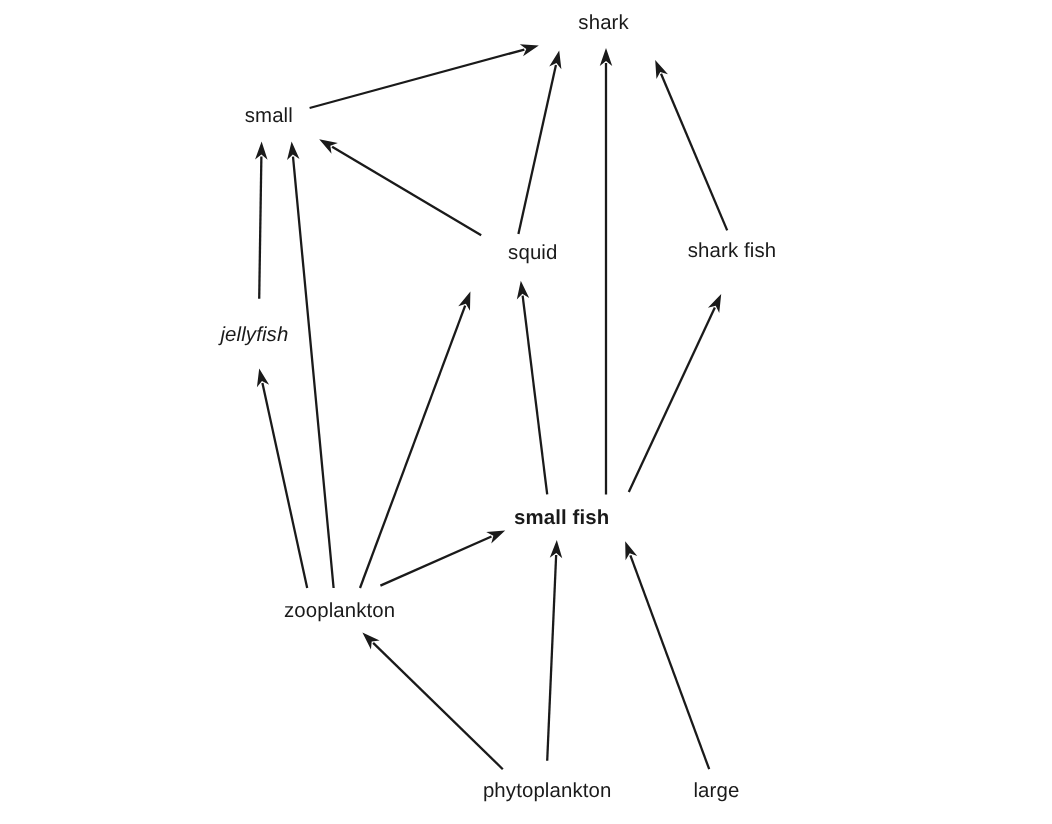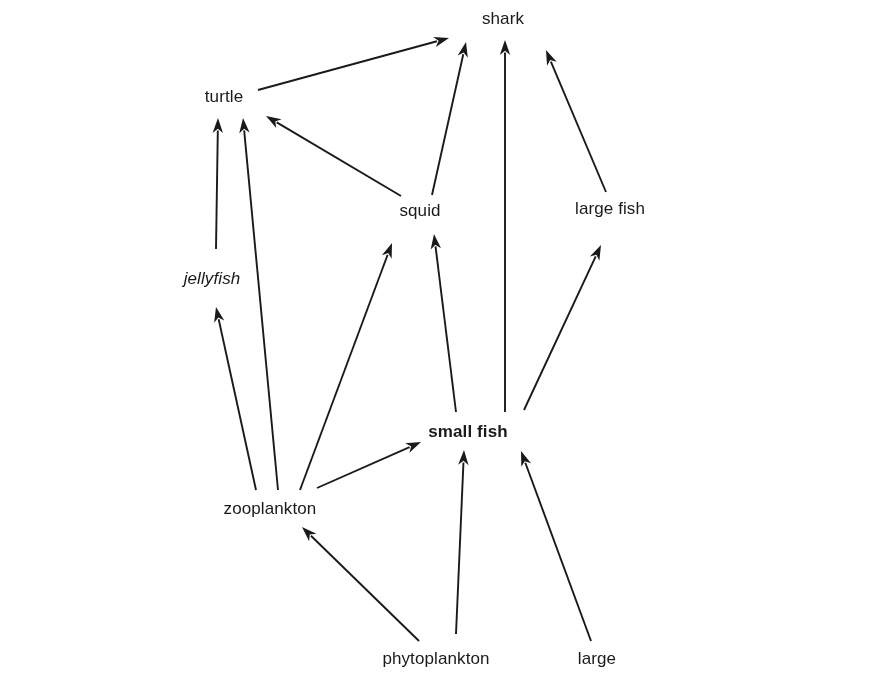--- a/index.html
+++ b/index.html
@@ -103,22 +103,22 @@
         <line class="edge-line" x1="456" y1="634" x2="463.45703469654615" y2="462.48820197943826"></line>
         <polygon class="edge-head" points="464.00,450.00 468.54,465.21 463.53,460.79 458.15,464.76"></polygon>
       </g>
       <g>
         <line class="edge-line" x1="591" y1="641" x2="525.3213169853419" y2="462.72928896021386"></line>
         <polygon class="edge-head" points="521.00,451.00 531.06,463.28 524.73,461.13 521.31,466.87"></polygon>
       </g>
     </svg>
   <div id="labels">
       <div class="node-label" style="left: 503px; top: 19px;">shark</div>
-      <div class="node-label" style="left: 224px; top: 97px;">turtle</div>
-      <div class="node-label" style="left: 420px; top: 211px;">squid</div>
-      <div class="node-label" style="left: 610px; top: 209px;">large fish</div>
+      <div class="node-label" style="left: 224px; top: 97px;">small</div>
+      <div class="node-label" style="left: 444px; top: 211px;">squid</div>
+      <div class="node-label" style="left: 610px; top: 209px;">shark fish</div>
       <div class="node-label" style="left: 212px; top: 279px; font-style: italic;">jellyfish</div>
       <div class="node-label" style="left: 468px; top: 432px; font-weight: bold;">small fish</div>
-      <div class="node-label" style="left: 270px; top: 509px;">zooplankton</div>
-      <div class="node-label" style="left: 436px; top: 659px;">phytoplankton</div>
+      <div class="node-label" style="left: 283px; top: 509px;">zooplankton</div>
+      <div class="node-label" style="left: 456px; top: 659px;">phytoplankton</div>
       <div class="node-label" style="left: 597px; top: 659px;">large</div>
     </div>
 </div>
 
 </body></html>

